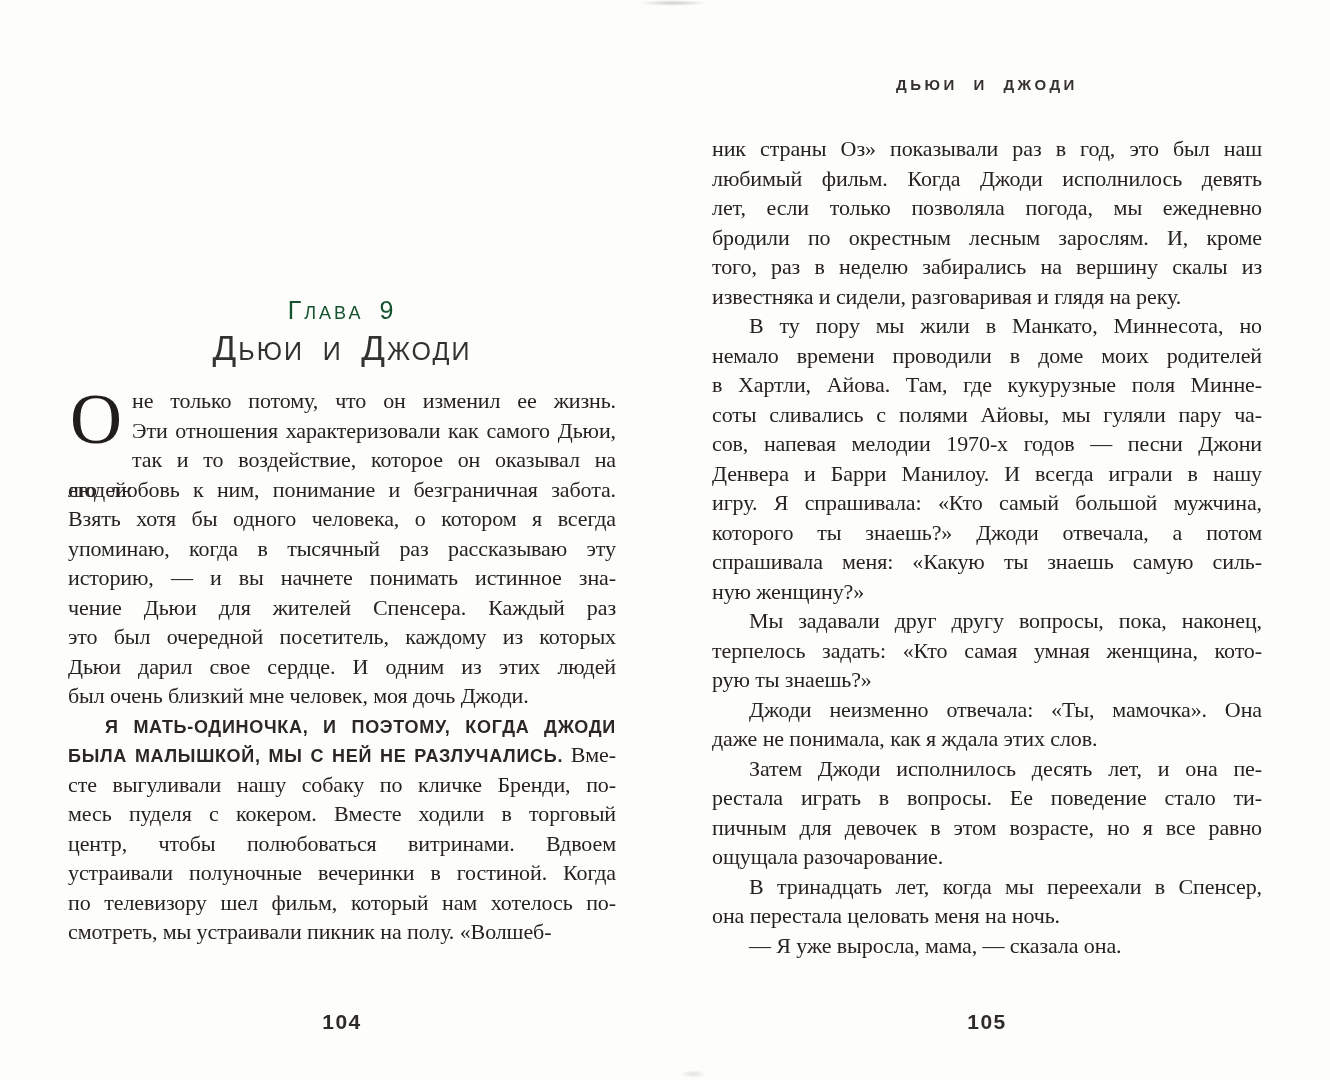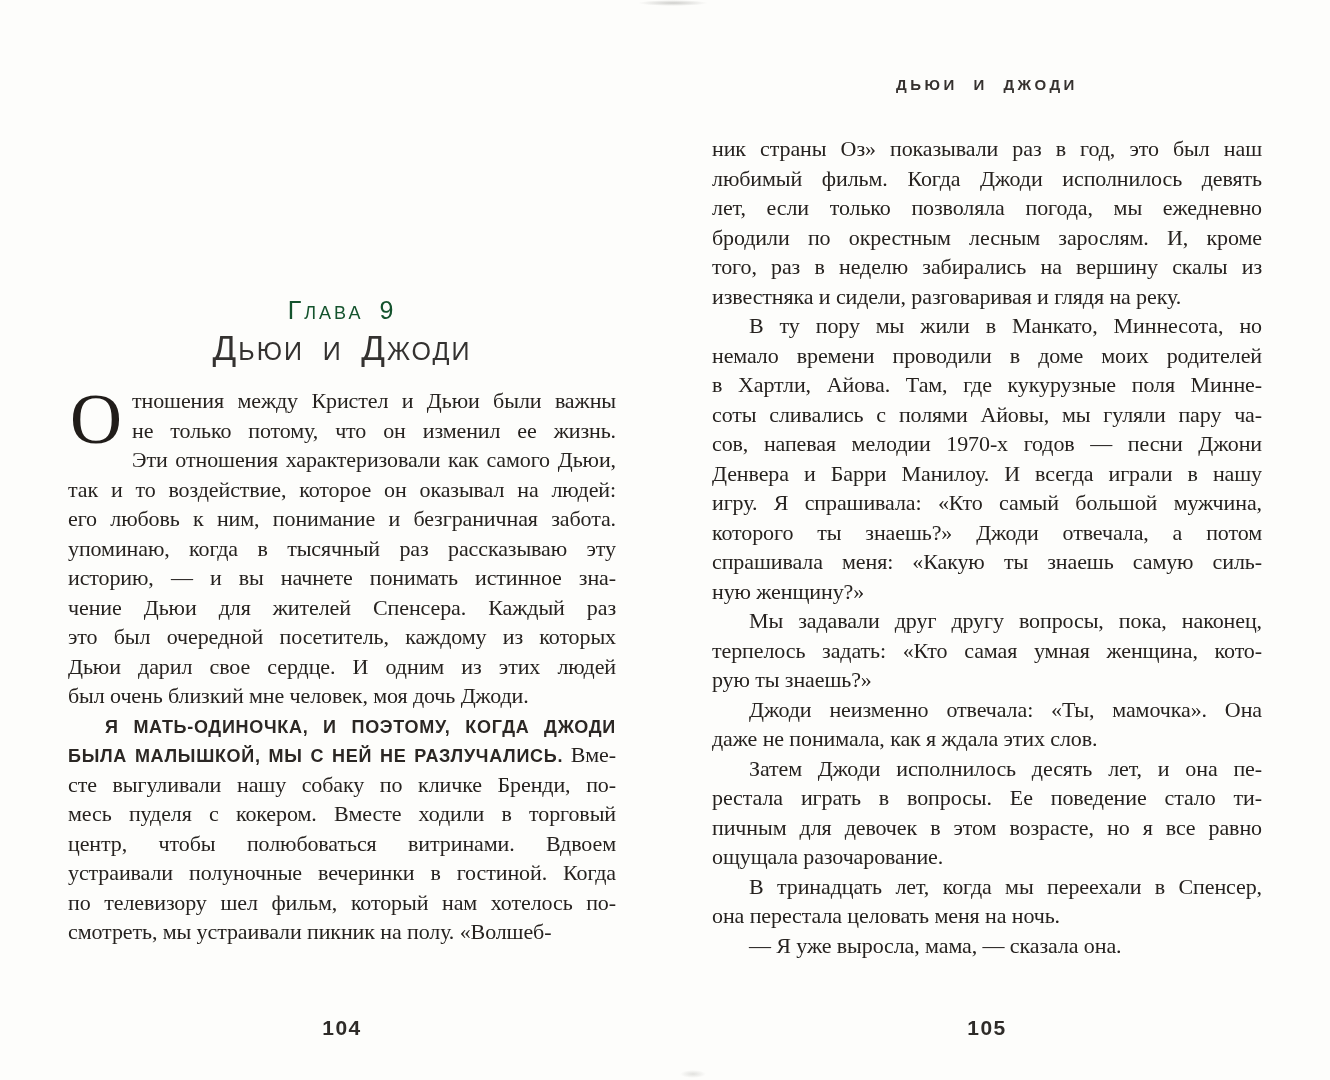--- a/index.html
+++ b/index.html
@@ -75,42 +75,42 @@
   .lead-caps {
     font-family:"Liberation Sans","DejaVu Sans",sans-serif;
     font-weight:700; font-size:18px; letter-spacing:0.7px;
     color:#2b2724;
   }
   .page-number {
     position:absolute; top:1000px; left:0; width:100%;
     text-align:center;
     font-family:"Liberation Sans","DejaVu Sans",sans-serif;
     font-size:21px; font-weight:700; color:#2e2b28;
-    letter-spacing:1.5px; line-height:24px;margin-top:6px;
+    letter-spacing:1.5px; line-height:24px;
   }
 </style>
 </head>
 <body>
 
 <div class="spread" style="background: rgb(253, 253, 251); color: rgb(38, 34, 31);">
 
   <div class="scan-mark-top"></div>
   <div class="scan-mark-bottom"></div>
 
   <div class="page page-left">
     <div class="chapter-label">Глава 9</div>
     <div class="chapter-title">Дьюи и Джоди</div>
     <div class="body-text">
         <div class="para">
           <span class="dropcap">О</span>
-          <div class="line first">тношения между Кристел и Дьюи были важны</div>
           <div class="line">не только потому, что он изменил ее жизнь.</div>
           <div class="line">Эти отношения характеризовали как самого Дьюи,</div>
           <div class="line">так и то воздействие, которое он оказывал на людей:</div>
           <div class="line">его любовь к ним, понимание и безграничная забота.</div>
+          <div class="line">Взять хотя бы одного человека, о котором я всегда</div>
           <div class="line">упоминаю, когда в тысячный раз рассказываю эту</div>
           <div class="line">историю, — и вы начнете понимать истинное зна-</div>
           <div class="line">чение Дьюи для жителей Спенсера. Каждый раз</div>
           <div class="line">это был очередной посетитель, каждому из которых</div>
           <div class="line">Дьюи дарил свое сердце. И одним из этих людей</div>
           <div class="line last">был очень близкий мне человек, моя дочь Джоди.</div>
         </div>
         <div class="para indent">
           <div class="line first"><span class="lead-caps">Я МАТЬ-ОДИНОЧКА, И ПОЭТОМУ, КОГДА ДЖОДИ</span></div>
           <div class="line"><span class="lead-caps">БЫЛА МАЛЫШКОЙ, МЫ С НЕЙ НЕ РАЗЛУЧАЛИСЬ.</span><span> Вме-</span></div>

